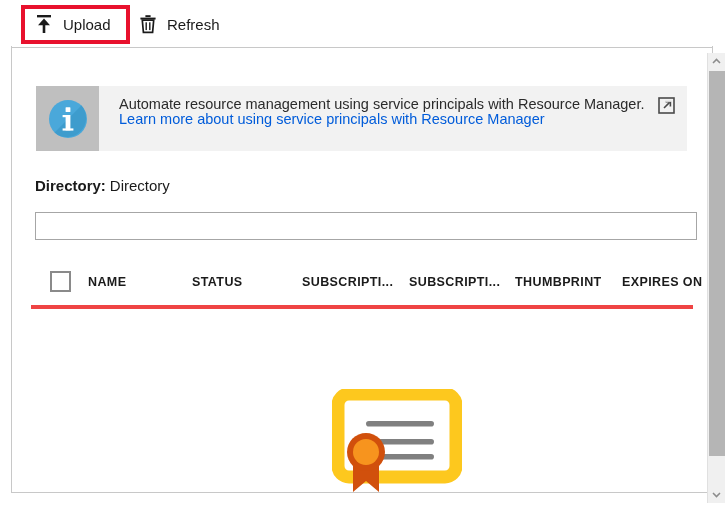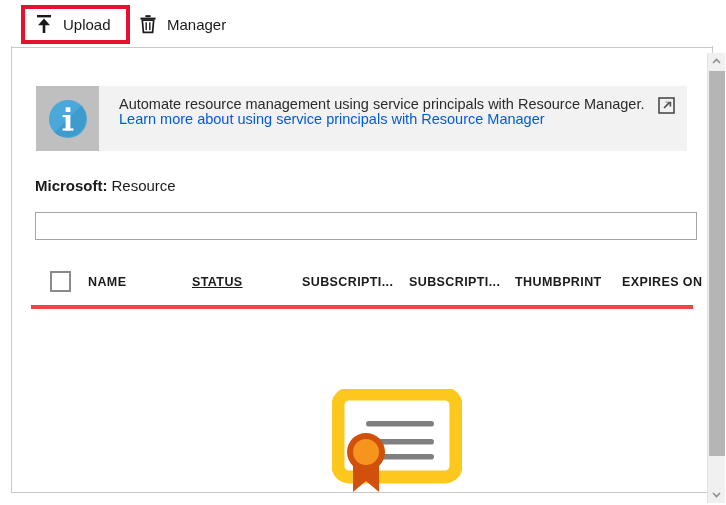--- a/index.html
+++ b/index.html
@@ -186,21 +186,21 @@
     position: absolute;
     top: 11px;
     font-size: 12.5px;
     font-weight: bold;
     color: #1b1b1b;
     letter-spacing: 0.4px;
     white-space: nowrap;
     cursor: pointer;
   }
   .col-0 { left: 57px; }
-  .col-1 { left: 161px; text-decoration: underline; }
+  .col-1 { left: 161px; }
   .col-2 { left: 271px; }
   .col-3 { left: 378px; }
   .col-4 { left: 484px; }
   .col-5 { left: 591px; }
 
   
   .cert-art {
     position: absolute;
     left: 320px; top: 340px;
     width: 130px; height: 100px;
@@ -255,21 +255,21 @@
     <div class="tb-btn" id="btn-delete">
       <span class="tb-icon">
         <svg viewBox="0 0 22 22" width="22" height="22" aria-hidden="true">
           <rect x="3.4" y="4.6" width="15.2" height="1.9" fill="#1a1a1a"></rect>
           <rect x="8.4" y="2.2" width="5.2" height="1.9" fill="#1a1a1a"></rect>
           <path d="M5.3 7.2 H16.7 L15.6 19.4 H6.4 Z" fill="none" stroke="#1a1a1a" stroke-width="1.7"></path>
           <rect x="8.5" y="9.3" width="1.4" height="7.8" fill="#1a1a1a"></rect>
           <rect x="12.1" y="9.3" width="1.4" height="7.8" fill="#1a1a1a"></rect>
         </svg>
       </span>
-      <span class="tb-label">Manager</span>
+      <span class="tb-label">Refresh</span>
     </div>
 
 
     <div class="highlight-box"></div>
     <div class="toolbar-divider"></div>
   </div>
 
   <div class="frame-left"></div>
   <div class="frame-bottom"></div>
 
@@ -295,21 +295,21 @@
         <svg viewBox="0 0 17 17" width="17" height="17" aria-hidden="true">
           <rect x="1" y="1" width="15" height="15" fill="none" stroke="#4a4a4a" stroke-width="1.6"></rect>
           <path d="M6 11 L11.6 5.4" stroke="#4a4a4a" stroke-width="1.6" fill="none"></path>
           <path d="M7.6 4.6 H12.4 V9.4" stroke="#4a4a4a" stroke-width="1.6" fill="none"></path>
           <rect x="7.3" y="3.2" width="6.4" height="1.6" fill="#f2f2f2"></rect>
         </svg>
       </span>
     </div>
 
     <div class="directory-row">
-      <span class="directory-label">Microsoft:</span><span class="directory-value">Resource</span>
+      <span class="directory-label">Directory:</span><span class="directory-value">Directory</span>
     </div>
 
     <input class="filter-input" type="text" placeholder="" value="" style="">
 
     <div class="table-head">
       <div class="hdr-checkbox"></div>
       <div class="col col-0">NAME</div>
       <div class="col col-1">STATUS</div>
       <div class="col col-2">SUBSCRIPTI...</div>
       <div class="col col-3">SUBSCRIPTI...</div>

